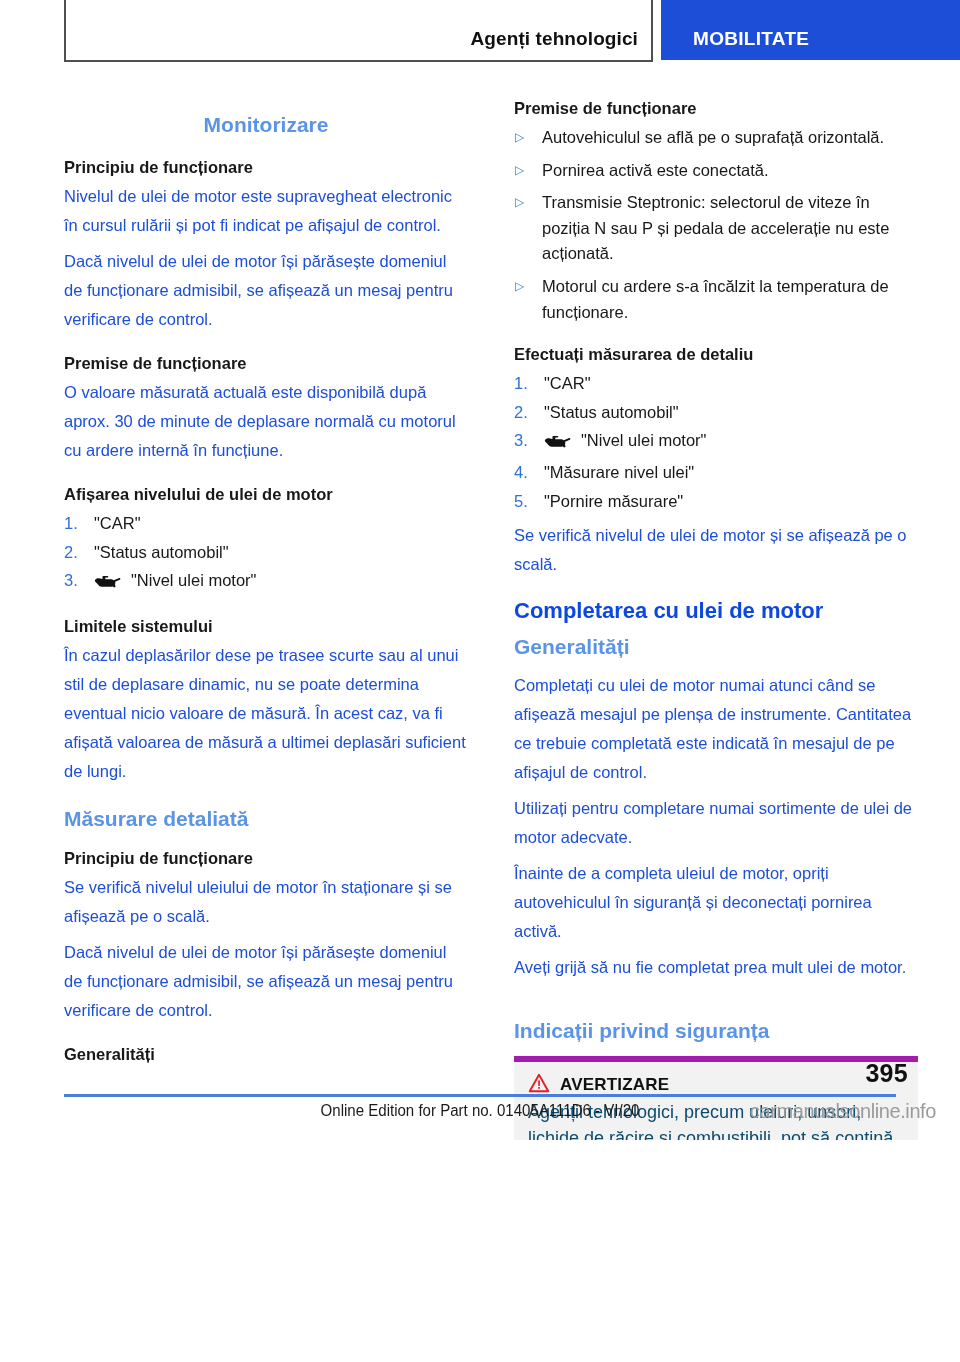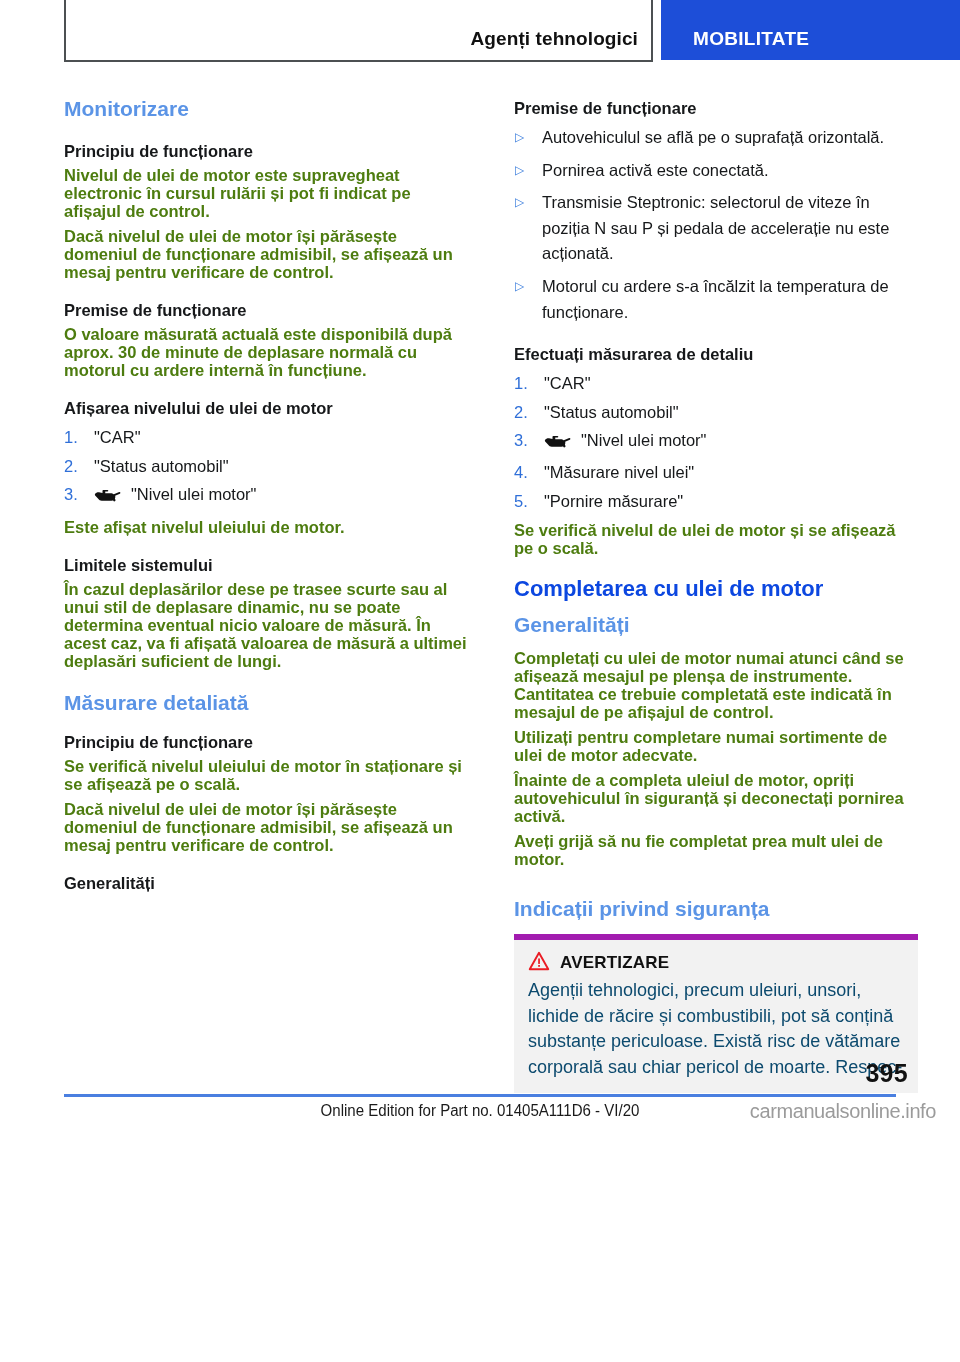--- a/index.html
+++ b/index.html
@@ -86,35 +86,35 @@
   }
   .h1:first-child { margin-top: 0; }
   .h2 {
     font-size: 21px;
     font-weight: 700;
     color: #5b94e6;
     line-height: 26px;
     margin-top: 20px;
     margin-bottom: 11px;
   }
-  .h2:first-child { margin-top: 0; }
+  .h2:first-child { margin-top: 16px; text-align: center; }
   .h3 {
     font-size: 16.5px;
     font-weight: 700;
     color: #16181a;
     line-height: 25px;
     margin-top: 17px;
     margin-bottom: 1px;
   }
   .h3.tight { margin-top: 14px; }
   p.body {
     font-size: 16.5px;
-    font-weight: 700;
-    color: #4d7c0f;
-    line-height: 18px;
+    font-weight: 400;
+    color: #1d4ed8;
+    line-height: 29px;
     margin-top: 7px;
   }
   p.body.first { margin-top: 2px; }
 
   
   ol.steps {
     list-style: none;
     margin-top: 4px;
   }
   ol.steps li {
@@ -263,21 +263,20 @@
           <span class="txt">
             <span class="oil-icon">
               <svg width="28" height="16" viewBox="0 0 56 32" xmlns="http://www.w3.org/2000/svg">
                 <path fill="#111" d="M2 14 C4 11 8 10 12 11 L17 12 L17 7.5 C17 6.6 17.7 6 18.6 6 L27 6 C27.9 6 28.6 6.6 28.6 7.5 C28.6 8.4 27.9 9 27 9 L22.5 9 L22.5 12.4 L33 12.4 C36 12.4 38 13.2 39.6 14.6 L50.5 10.2 C51.4 9.85 52.4 10.3 52.7 11.2 C53 12.1 52.6 13.1 51.7 13.45 L42.3 17.3 C42.6 18.4 42.7 19.5 42.6 20.6 C42.2 24.6 38.8 27.6 34.8 27.6 L15.5 27.6 C12.6 27.6 9.9 26.1 8.4 23.6 L2.3 16.9 C1.6 16.1 1.5 14.8 2 14 Z"></path>
                 <path fill="#111" d="M40.6 22.1 C40.6 22.1 38.2 25.2 38.2 26.6 C38.2 27.9 39.3 29 40.6 29 C41.9 29 43 27.9 43 26.6 C43 25.2 40.6 22.1 40.6 22.1 Z"></path>
               </svg>
             </span><span>"Nivel ulei motor"</span>
           </span>
         </li>
       </ol>
-      <p class="body">Este afișat nivelul uleiului de motor.</p>
 
       <div class="h3">Limitele sistemului</div>
       <p class="body first">În cazul deplasărilor dese pe trasee scurte sau al unui stil de deplasare dinamic, nu se poate determina eventual nicio valoare de măsură. În acest caz, va fi afișată valoarea de măsură a ultimei deplasări suficient de lungi.</p>
 
       <div class="h2">Măsurare detaliată</div>
 
       <div class="h3 tight">Principiu de funcționare</div>
       <p class="body first">Se verifică nivelul uleiului de motor în staționare și se afișează pe o scală.</p>
       <p class="body">Dacă nivelul de ulei de motor își părăsește domeniul de funcționare admisibil, se afișează un mesaj pentru verificare de control.</p>
 
@@ -339,21 +338,21 @@
       <p class="body">Se verifică nivelul de ulei de motor și se afișează pe o scală.</p>
 
       <div class="h1">Completarea cu ulei de motor</div>
 
       <div class="h2" style="margin-top:4px;">Generalități</div>
       <p class="body first">Completați cu ulei de motor numai atunci când se afișează mesajul pe plenșa de instrumente. Cantitatea ce trebuie completată este indicată în mesajul de pe afișajul de control.</p>
       <p class="body">Utilizați pentru completare numai sortimente de ulei de motor adecvate.</p>
       <p class="body">Înainte de a completa uleiul de motor, opriți autovehiculul în siguranță și deconectați pornirea activă.</p>
       <p class="body">Aveți grijă să nu fie completat prea mult ulei de motor.</p>
 
-      <div class="h2" style="margin-top:28px;margin-bottom:0;">Indicații privind siguranța</div>
+      <div class="h2" style="margin-top:36px;margin-bottom:0;">Indicații privind siguranța</div>
 
       <div class="warnbox">
         <div class="warn-head">
           <span>
             <svg width="22" height="20" viewBox="0 0 24 22" xmlns="http://www.w3.org/2000/svg">
               <path d="M12 2 L22.2 20 L1.8 20 Z" fill="none" stroke="#ea1c24" stroke-width="2.1" stroke-linejoin="round"></path>
               <rect x="11.1" y="8.2" width="1.9" height="6" fill="#ea1c24"></rect>
               <rect x="11.1" y="15.4" width="1.9" height="2" fill="#ea1c24"></rect>
             </svg>
           </span>

